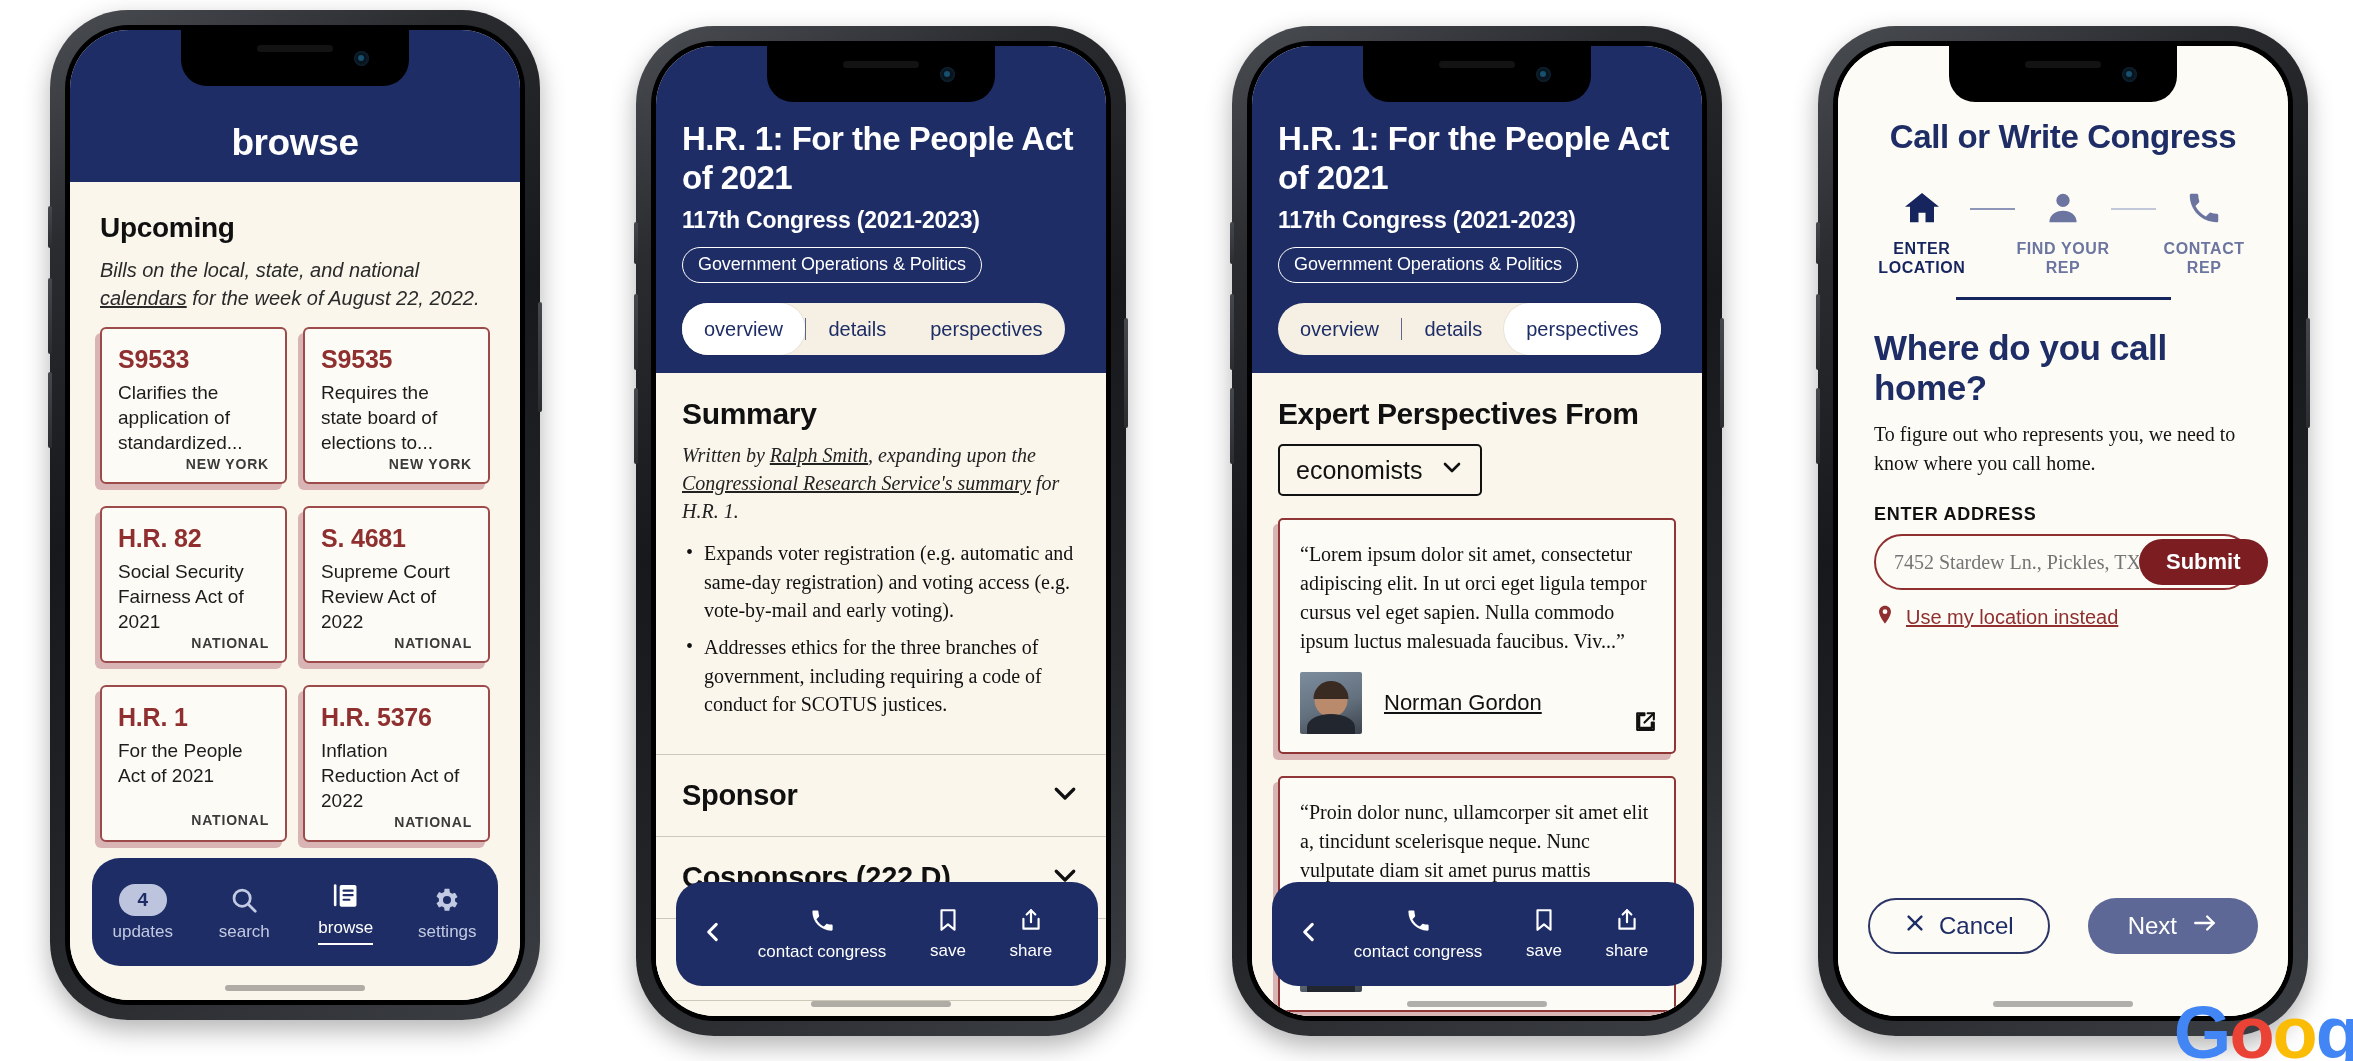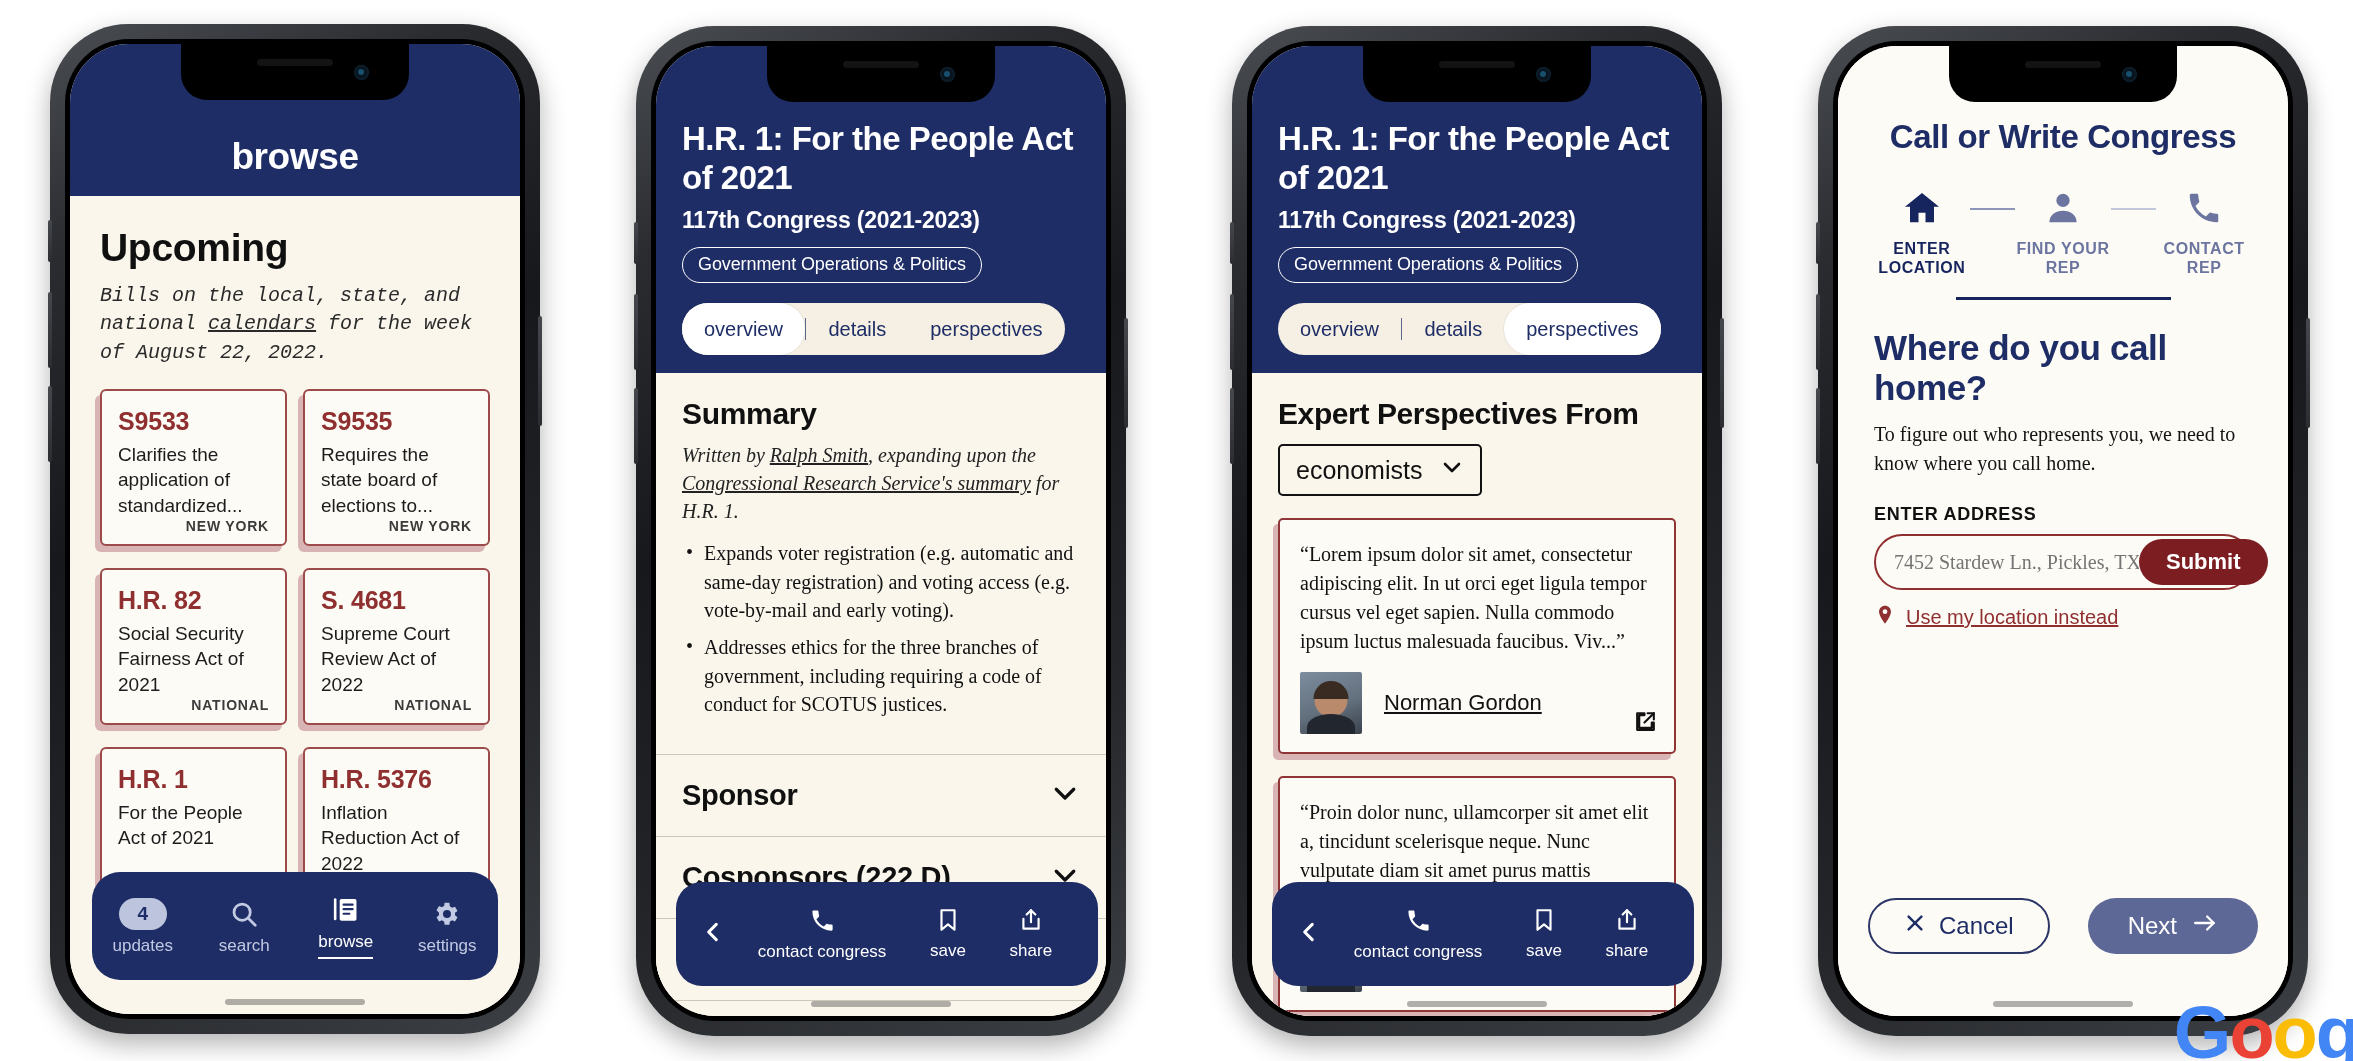--- a/index.html
+++ b/index.html
@@ -81,21 +81,21 @@
   .btn-right { right: -2px; }
   .homebar {
     position: absolute; bottom: 9px; left: 50%;
     transform: translateX(-50%);
     width: 140px; height: 6px; border-radius: 4px;
     background: rgba(0,0,0,.30);
     z-index: 45;
   }
 
   
-  #phone1 { left: 50px;   top: 24px; }
+  #phone1 { left: 50px;   top: 10px; }
   #phone2 { left: 636px;  top: 26px; }
   #phone3 { left: 1232px; top: 26px; }
   #phone4 { left: 1818px; top: 26px; }
 
   
   .p1-header {
     background: #1e2d66;
     height: 152px;
     display: flex;
     align-items: flex-end;
@@ -107,33 +107,33 @@
     font-size: 37px;
     font-weight: 700;
     letter-spacing: -0.4px;
   }
   .p1-body {
     padding: 30px 30px 0 30px;
     height: calc(100% - 152px);
     background: #faf6ec;
   }
   .p1-title {
-    font-size: 39px;
+    font-size: 28px;
     font-weight: 700;
     color: #101010;
     letter-spacing: -0.3px;
     margin-bottom: 12px;
   }
   .p1-sub {
-    font-family: Liberation Mono, monospace;
+    font-family: Liberation Sans, sans-serif;
     font-style: italic;
     font-size: 20px;
     line-height: 1.42;
     color: #2a2a2a;
-    margin-bottom: 22px;
+    margin-bottom: 14px;
   }
   .p1-sub u { text-decoration: underline; }
 
   .card-grid {
     display: grid;
     grid-template-columns: 1fr 1fr;
     gap: 22px 16px;
   }
   .bill-card {
     position: relative;

